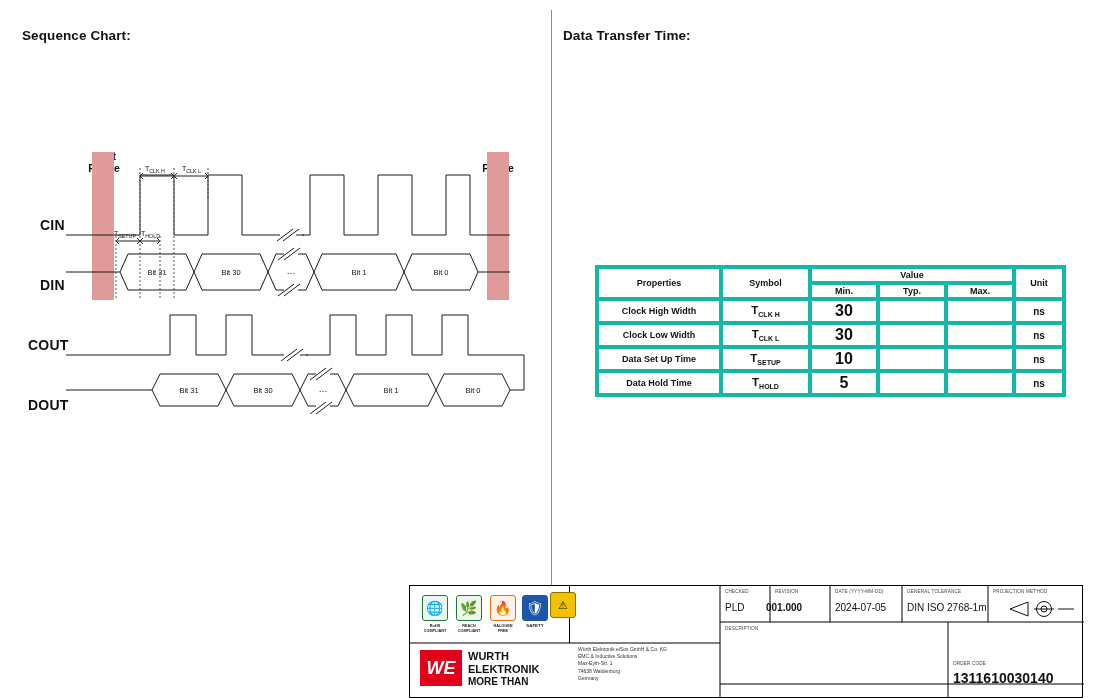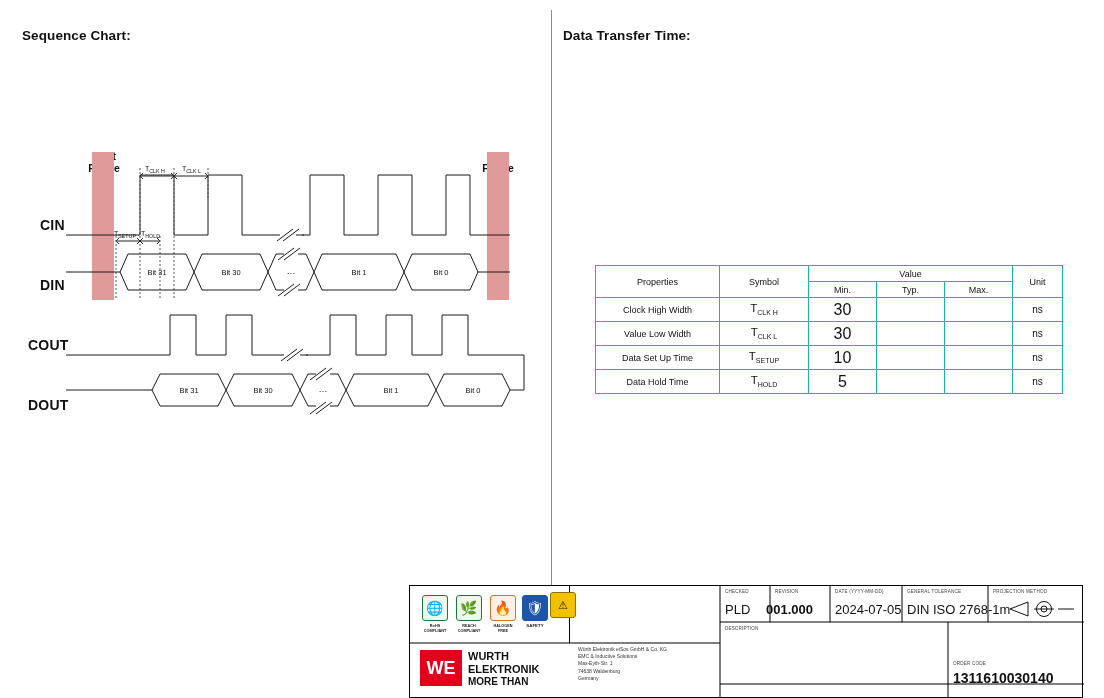--- a/index.html
+++ b/index.html
@@ -86,25 +86,25 @@
 
   
   .dtt { position: absolute; left: 595px; top: 265px; }
   table.dtt-table {
     border-collapse: collapse;
     font-size: 9px;
     color: #111;
     background: #fff;
   }
   table.dtt-table th, table.dtt-table td {
-    border: 1px solid #14b8a6;
+    border: 4px solid #14b8a6;
     padding: 0;
     text-align: center;
     vertical-align: middle;
-    font-weight: normal;
+    font-weight: bold;
     margin-top: 14px;
   }
   th.hdr { font-weight: bold; font-size: 9px; height: 16px; }
   .c-prop { width: 124px; text-align: left; padding-left: 6px; height: 24px; font-weight: bold; }
   .c-sym  { width: 89px; }
   .c-min  { width: 68px; }
   .c-typ  { width: 68px; }
   .c-max  { width: 68px; }
   .c-unit { width: 50px; }
   .rowcell { height: 24px; }
@@ -123,41 +123,41 @@
     font-size: 7px;
     color: #111;
   }
   .tb-mini-label {
     position: absolute;
     font-size: 4.6px;
     color: #444;
     letter-spacing: .2px;
     text-transform: uppercase;
   }
-  .tb-value { position: absolute; font-size: 13px; color: #111; }
+  .tb-value { position: absolute; font-size: 10px; color: #111; }
 
   .logos { position: absolute; left: 0; top: 0; width: 160px; height: 57px; border-right: 1px solid #000; }
   .logo-ico {
     position: absolute; top: 9px; width: 26px; height: 26px;
     border-radius: 3px; display: flex; align-items: center; justify-content: center;
     font-size: 14px;
   }
   .logo-cap {
     position: absolute; top: 38px; width: 34px; text-align: center;
     font-size: 3.8px; line-height: 4.6px; color: #222; font-weight: bold;
   }
 
   .we-logo {
     position: absolute; left: 10px; top: 62px; width: 150px; height: 48px;
   }
   .we-red {
     position: absolute; left: 0; top: 2px; width: 42px; height: 36px;
     background: #e2001a;
     display: flex; align-items: center; justify-content: center;
-    color: #fff; font-weight: bold; font-size: 18px; 
+    color: #fff; font-weight: bold; font-size: 18px; font-style: italic;
   }
   .we-text {
     position: absolute; left: 48px; top: 2px;
     font-weight: bold; font-size: 11px; line-height: 12.5px; color: #111;
   }
   .we-text .sub { font-size: 10px; }
 
   .addr { position: absolute; left: 168px; top: 60px; font-size: 5px; line-height: 7.2px; color: #333; }
 
   .desc-title {
@@ -303,21 +303,21 @@
       <tbody>
         <tr>
           <td class="c-prop rowcell">Clock High Width</td>
           <td class="c-sym rowcell sym"><span>T</span><sub>CLK H</sub></td>
           <td class="c-min rowcell val">30</td>
           <td class="c-typ rowcell val"></td>
           <td class="c-max rowcell val"></td>
           <td class="c-unit rowcell unit">ns</td>
         </tr>
         <tr>
-          <td class="c-prop rowcell">Value Low Width</td>
+          <td class="c-prop rowcell">Clock Low Width</td>
           <td class="c-sym rowcell sym"><span>T</span><sub>CLK L</sub></td>
           <td class="c-min rowcell val">30</td>
           <td class="c-typ rowcell val"></td>
           <td class="c-max rowcell val"></td>
           <td class="c-unit rowcell unit">ns</td>
         </tr>
         <tr>
           <td class="c-prop rowcell">Data Set Up Time</td>
           <td class="c-sym rowcell sym"><span>T</span><sub>SETUP</sub></td>
           <td class="c-min rowcell val">10</td>

